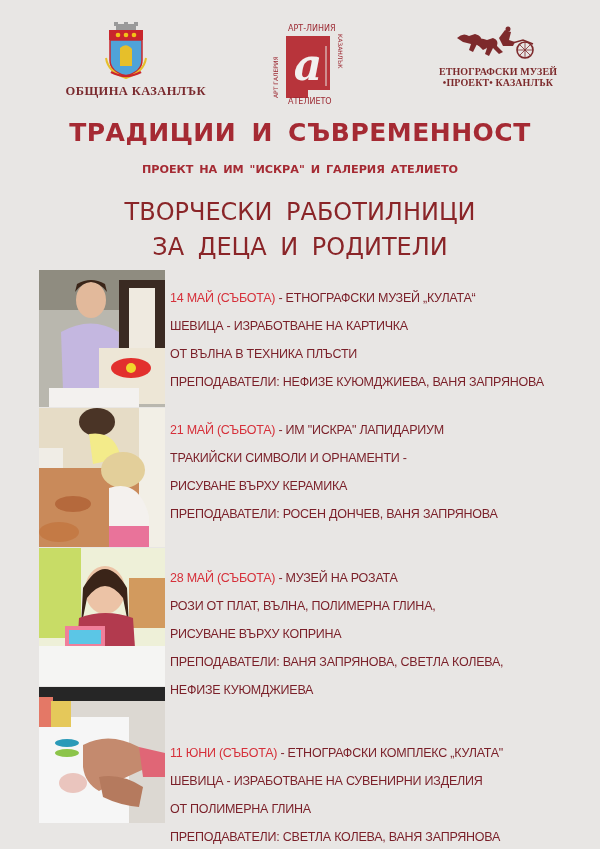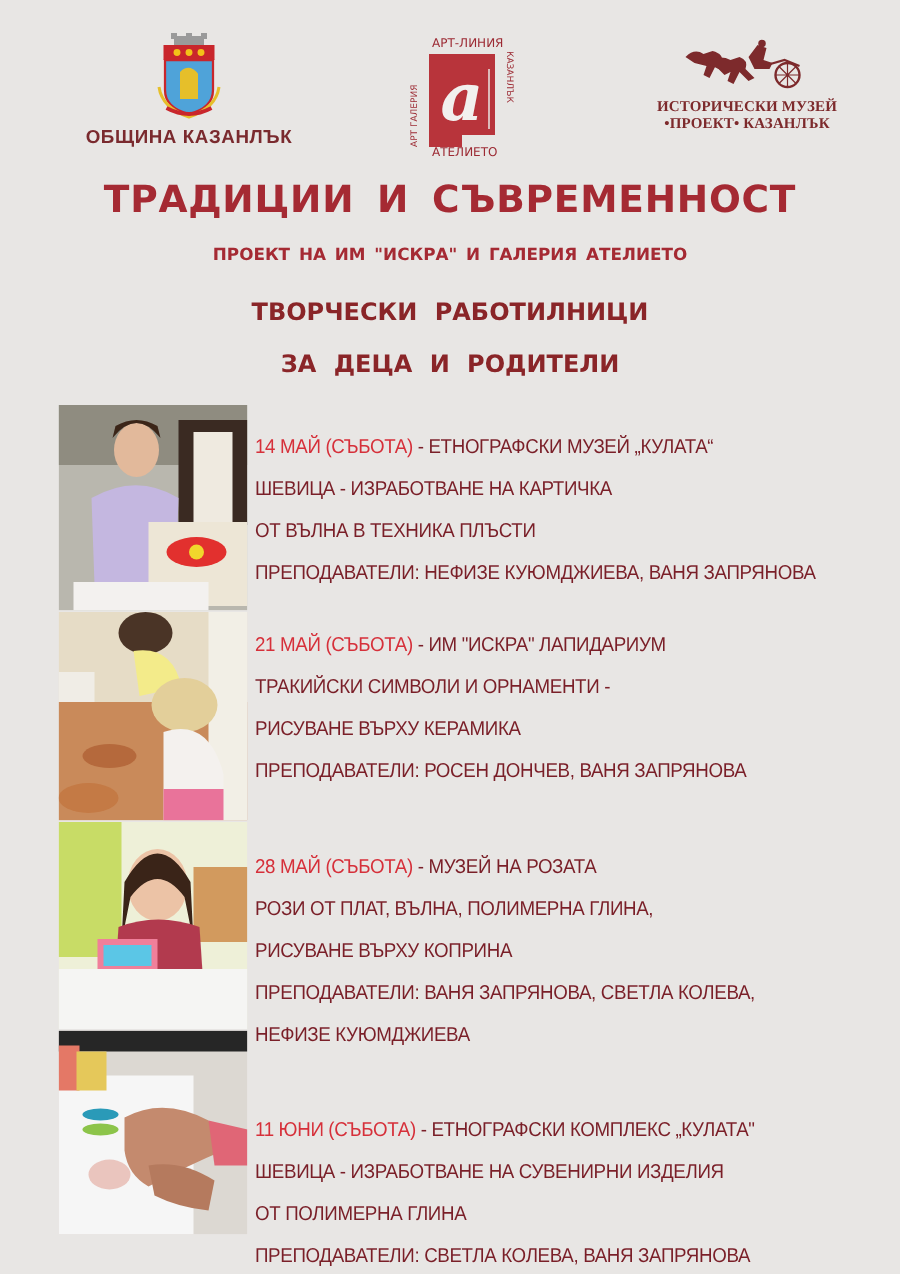--- a/index.html
+++ b/index.html
@@ -6,22 +6,22 @@
   html, body { width: 600px; height: 849px; overflow: hidden; }
   body {
     background: #e8e6e4;
     font-family: "Liberation Sans", sans-serif;
     position: relative;
   }
   .logos { position: absolute; top: 0; left: 0; width: 600px; height: 110px; }
   .logo-kazanlak { position: absolute; left: 46px; top: 22px; width: 160px; text-align: center; }
   .logo-kazanlak svg { display: block; margin: 0 auto; }
   .logo-kazanlak .name {
-    font-family: Liberation Sans, sans-serif; font-weight: bold;
-    color: #7a2a2e; font-size: 12.5px; letter-spacing: 0.4px; margin-top: 2px;
+    font-family: Liberation Serif, serif; font-weight: bold;
+    color: #7a2a2e; font-size: 12.5px; letter-spacing: 0.4px; margin-top: 2px; text-align: right;
   }
   .logo-atelieto { position: absolute; left: 268px; top: 18px; width: 84px; height: 88px; }
   .logo-museum { position: absolute; left: 428px; top: 26px; width: 140px; text-align: center; }
   .logo-museum .l1, .logo-museum .l2 {
     font-family: "Liberation Serif", serif; font-weight: bold;
     color: #7d2a2c; font-size: 10px; line-height: 11px; letter-spacing: 0.1px;
   }
   .logo-museum svg { display: block; margin: 0 auto 4px; }
 
   .title {
@@ -29,22 +29,22 @@
     color: #a52a33; font-family: "DejaVu Sans", sans-serif; font-weight: bold;
     font-size: 25px; letter-spacing: 0.5px; word-spacing: 6px;
   }
   .subtitle {
     position: absolute; top: 163px; left: 0; width: 600px; text-align: center;
     color: #a52a33; font-family: "DejaVu Sans", sans-serif; font-weight: bold;
     font-size: 11.2px; word-spacing: 2px;
   }
   .heading {
     position: absolute; left: 0; width: 600px; text-align: center;
-    color: #8a2528; font-family: "DejaVu Sans", sans-serif; font-weight: bold;
-    font-size: 16px; word-spacing: 6px;
+    color: #8a2528; font-family: "DejaVu Sans", sans-serif; font-weight: normal;
+    font-size: 24px; word-spacing: 6px;
   }
   .heading.h1 { top: 198px; }
   .heading.h2 { top: 233px; }
 
   .photos { position: absolute; left: 39px; top: 270px; width: 126px; height: 553px; }
   .photo { position: absolute; left: 0; width: 126px; overflow: hidden; }
 
   .event { position: absolute; left: 170px; width: 410px; }
   .event .line {
     height: 28px; line-height: 28px; font-size: 13.3px; color: #7a1f28;
@@ -97,21 +97,21 @@
       <g fill="#7d2a2c">
         <path d="M4 12 Q10 6 16 10 L22 8 Q30 10 28 16 L34 22 L30 24 L24 18 L20 26 L16 24 L18 18 L10 16 Z"></path>
         <path d="M18 16 Q26 10 34 14 L40 12 Q46 14 44 20 L50 26 L46 28 L40 22 L36 30 L32 28 L34 22 L26 20 Z"></path>
         <path d="M46 12 L52 4 L58 6 L56 14 L62 16 L60 20 L50 20 Z"></path>
         <circle cx="55" cy="3" r="2.5"></circle>
       </g>
       <circle cx="72" cy="24" r="8" fill="none" stroke="#7d2a2c" stroke-width="1.6"></circle>
       <path d="M64 24 H80 M72 16 V32 M66 18 L78 30 M78 18 L66 30" stroke="#7d2a2c" stroke-width="0.8"></path>
       <path d="M56 18 L70 14 L80 18" stroke="#7d2a2c" stroke-width="1.5" fill="none"></path>
     </svg>
-    <div class="l1">ИСТОРИЧЕСКИ МУЗЕЙ</div>
+    <div class="l1">ЕТНОГРАФСКИ МУЗЕЙ</div>
     <div class="l2">•ПРОЕКТ• КАЗАНЛЪК</div>
   </div>
 </div>
 
 <div class="title">ТРАДИЦИИ И СЪВРЕМЕННОСТ</div>
 <div class="subtitle">ПРОЕКТ НА ИМ "ИСКРА" И ГАЛЕРИЯ АТЕЛИЕТО</div>
 <div class="heading h1">ТВОРЧЕСКИ РАБОТИЛНИЦИ</div>
 <div class="heading h2">ЗА ДЕЦА И РОДИТЕЛИ</div>
 
 <div class="photos">

